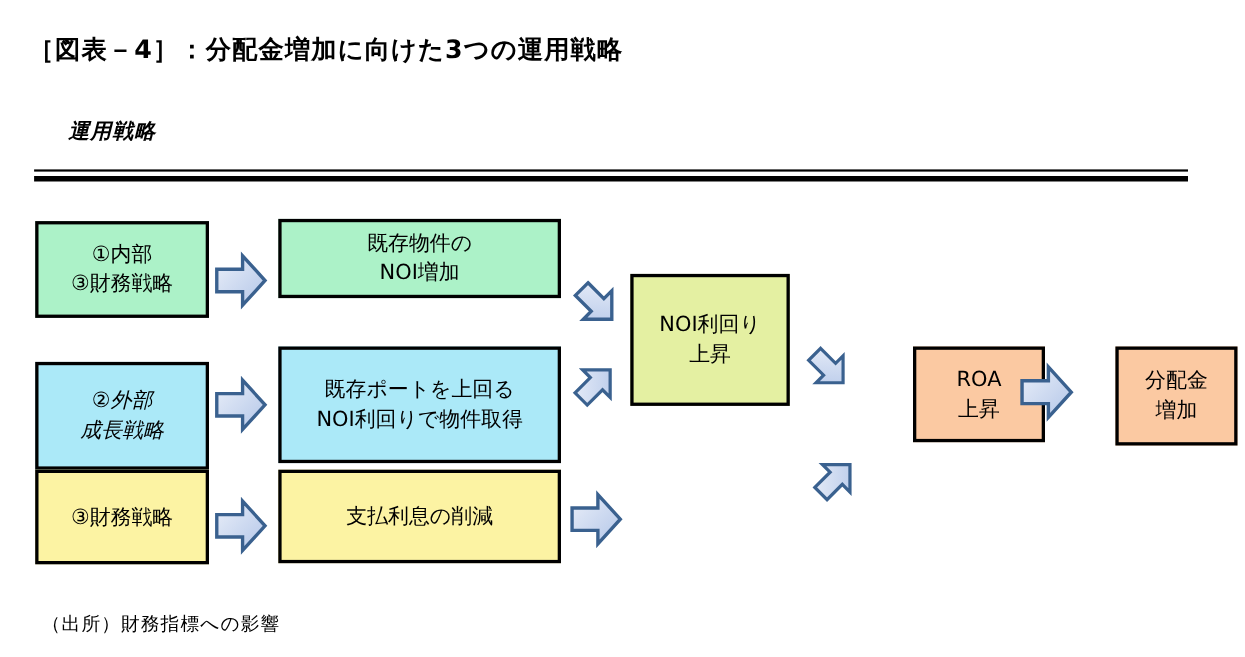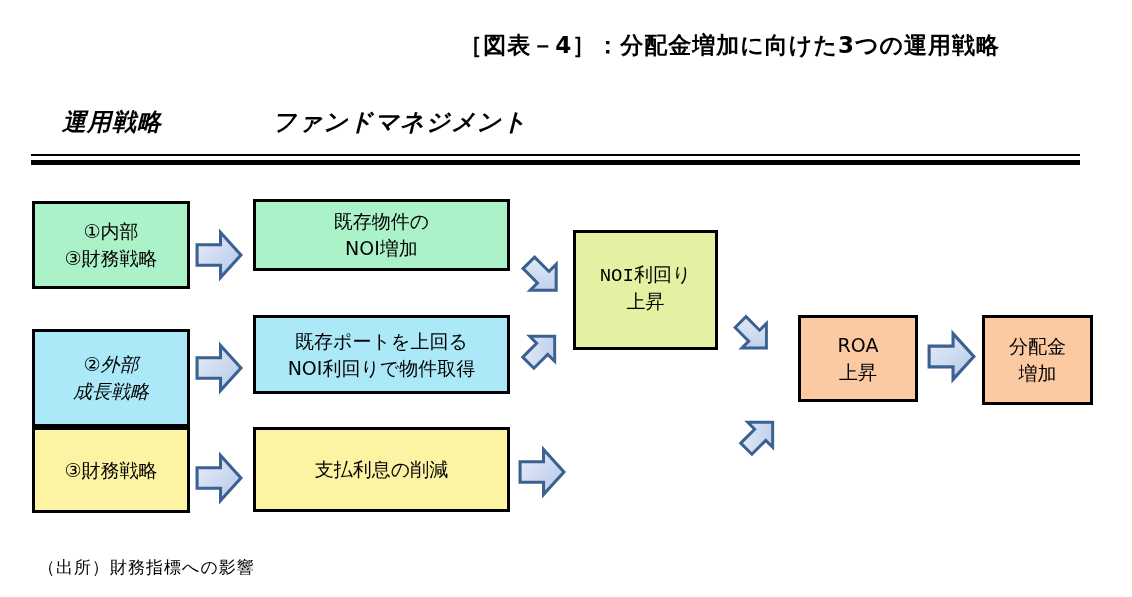--- a/index.html
+++ b/index.html
@@ -13,30 +13,31 @@
     width: 1132px;
     height: 597px;
     background: #ffffff;
     overflow: hidden;
   }
   .title {
     position: absolute;
     left: 0;
     top: 30px;
     width: 1000px;
-    text-align: right;
+    text-align: left;
     font-size: 23px;
     font-weight: bold;
     color: #000000;
     letter-spacing: 1px;
+    padding-left: 26px;
   }
   .col-header {
     position: absolute;
     top: 106px;
-    font-size: 24px;
+    font-size: 19px;
     font-weight: bold;
     font-style: italic;
     color: #000000;
     letter-spacing: 1px;
     white-space: nowrap;
   }
   .hdr-1 { left: 62px; }
   .hdr-2 { left: 272px; }
   .hdr-3 { left: 566px; }
   .double-rule {
@@ -59,29 +60,29 @@
     text-align: center;
     font-size: 19px;
     line-height: 1.4;
     color: #000000;
     white-space: pre-line;
   }
   .c-green  { background: var(--green); }
   .c-cyan   { background: var(--cyan); }
   .c-yellow { background: var(--yellow); }
   .c-lime   { background: var(--yellow-green); }
-  .c-orange { background: var(--orange); }
+  .c-orange { background: var(--orange); margin-left: 32px; }
 
   .b-s1 { left: 32px;  top: 201px; width: 158px; height: 88px; }
   .b-s2 { left: 32px;  top: 329px; width: 158px; height: 98px; font-style: italic; }
   .b-s3 { left: 32px;  top: 427px; width: 158px; height: 86px; }
   .b-f1 { left: 253px; top: 199px; width: 257px; height: 72px; }
-  .b-f2 { left: 253px; top: 315px; width: 257px; height: 79px; }
+  .b-f2 { left: 253px; top: 315px; width: 257px; height: 106px; }
   .b-f3 { left: 253px; top: 427px; width: 257px; height: 85px; }
-  .b-noi  { left: 573px; top: 230px; width: 145px; height: 120px; font-family: Liberation Mono, monospace; }
+  .b-noi  { left: 573px; top: 249px; width: 145px; height: 120px; }
   .b-debt { left: 574px; top: 430px; width: 144px; height: 77px; font-size: 18px; }
   .b-roa  { left: 798px; top: 315px; width: 120px; height: 87px; }
   .b-dist { left: 982px; top: 315px; width: 111px; height: 90px; }
 
   .arrow {
     position: absolute;
   }
   .arrow svg { display: block; overflow: visible; }
   .arrow polygon {
     stroke: var(--arrow-border);
@@ -120,21 +121,20 @@
       <linearGradient id="arrowGrad" x1="0" y1="0" x2="1" y2="1">
         <stop class="stop-light" offset="0"></stop>
         <stop class="stop-dark" offset="1"></stop>
       </linearGradient>
     </defs>
   </svg>
 
   <div class="title">［図表－4］：分配金増加に向けた3つの運用戦略</div>
 
   <div class="col-header hdr-1">運用戦略</div>
-  <div class="col-header hdr-2">ファンドマネジメント</div>
 
   <div class="double-rule"></div>
 
   <div class="box c-green b-s1">①内部
 ③財務戦略</div>
   <div class="box c-cyan b-s2">②外部
 成長戦略</div>
   <div class="box c-yellow b-s3">③財務戦略</div>
 
   <div class="box c-green b-f1">既存物件の

